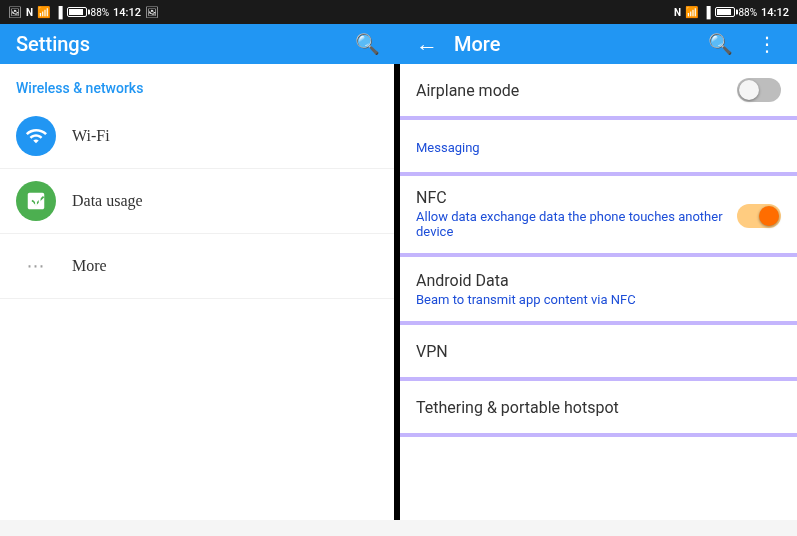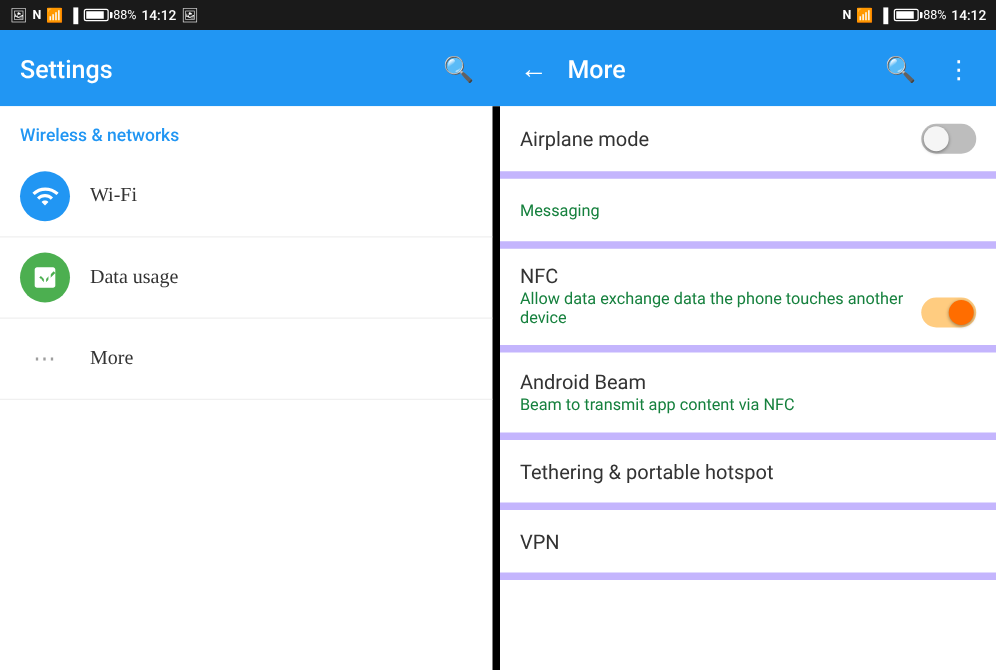--- a/index.html
+++ b/index.html
@@ -46,21 +46,21 @@
     }
     .battery-fill {
       background: white;
       height: 100%;
       width: 88%;
     }
 
     
     .app-bars {
       display: flex;
-      height: 61px;
+      height: 40px;
     }
     .app-bar-left {
       background: #2196F3;
       width: 400px;
       display: flex;
       align-items: center;
       padding: 0 16px;
       gap: 16px;
     }
     .app-bar-right {
@@ -138,35 +138,35 @@
     .dots-icon { letter-spacing: 1px; color: #9e9e9e; font-size: 18px; }
 
     
     .right-panel {
       width: 397px;
       background: white;
       overflow-y: auto;
     }
     .right-item {
       padding: 14px 16px;
-      border-bottom: 6px solid #c4b5fd;
+      border-bottom: 4px solid #c4b5fd;
       display: flex;
       align-items: center;
       justify-content: space-between;
       cursor: pointer;
       min-height: 56px;
     }
     .right-item-text { flex: 1; }
     .right-item-title {
       font-size: 16px;
       color: #333;
     }
     .right-item-subtitle {
       font-size: 13px;
-      color: #15803d;
+      color: #1d4ed8;
       margin-top: 2px;
     }
 
     
     .toggle {
       position: relative;
       width: 44px;
       height: 24px;
       flex-shrink: 0;
     }
@@ -283,45 +283,45 @@
         </div>
       </div>
     </div>
 
     <div class="right-item">
       <div class="right-item-text">
         <div class="right-item-subtitle">Messaging</div>
       </div>
     </div>
 
-    <div class="right-item" style="align-items: flex-end; padding-top: 12px;">
+    <div class="right-item" style="align-items: center; padding-top: 12px;">
       <div class="right-item-text">
         <div class="right-item-title">NFC</div>
         <div class="right-item-subtitle">Allow data exchange data the phone touches another device</div>
       </div>
       <div class="toggle" style="margin-top: 4px;">
         <div class="toggle-track on">
           <div class="toggle-thumb on"></div>
         </div>
       </div>
     </div>
 
     <div class="right-item">
       <div class="right-item-text">
-        <div class="right-item-title">Android Beam</div>
+        <div class="right-item-title">Android Data</div>
         <div class="right-item-subtitle">Beam to transmit app content via NFC</div>
       </div>
     </div>
 
     <div class="right-item">
       <div class="right-item-text">
+        <div class="right-item-title">VPN</div>
+      </div>
+    </div>
+
+    <div class="right-item">
+      <div class="right-item-text">
         <div class="right-item-title">Tethering &amp; portable hotspot</div>
       </div>
     </div>
 
-    <div class="right-item">
-      <div class="right-item-text">
-        <div class="right-item-title">VPN</div>
-      </div>
-    </div>
-
   </div>
 </div>
 
 </body></html>

